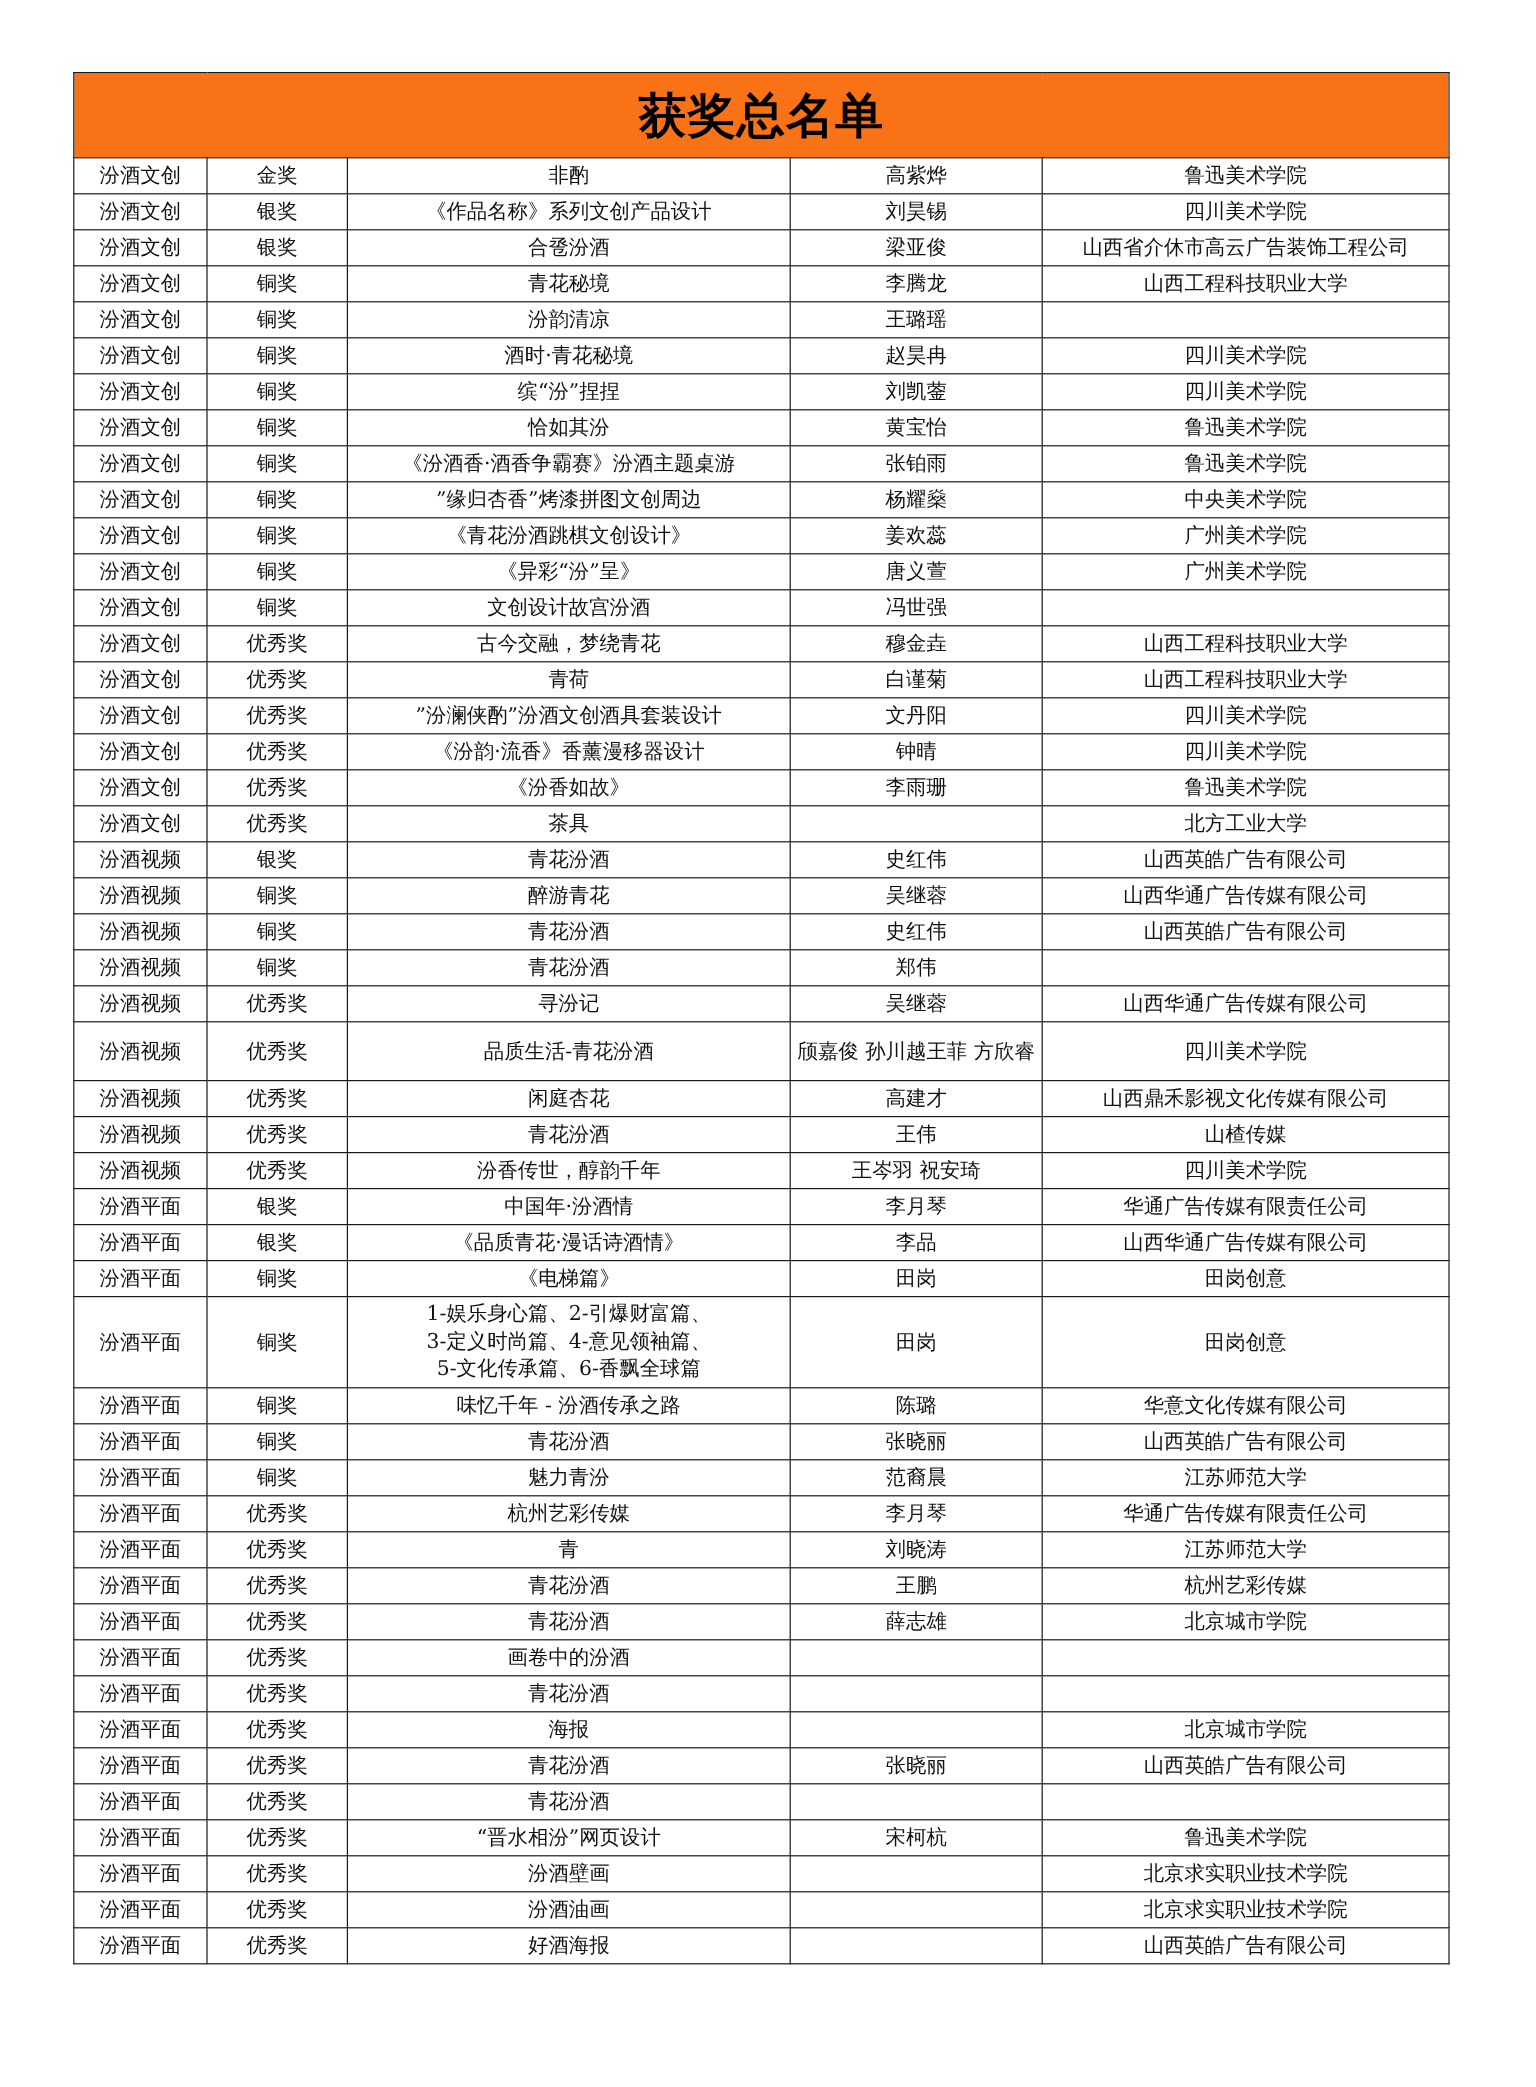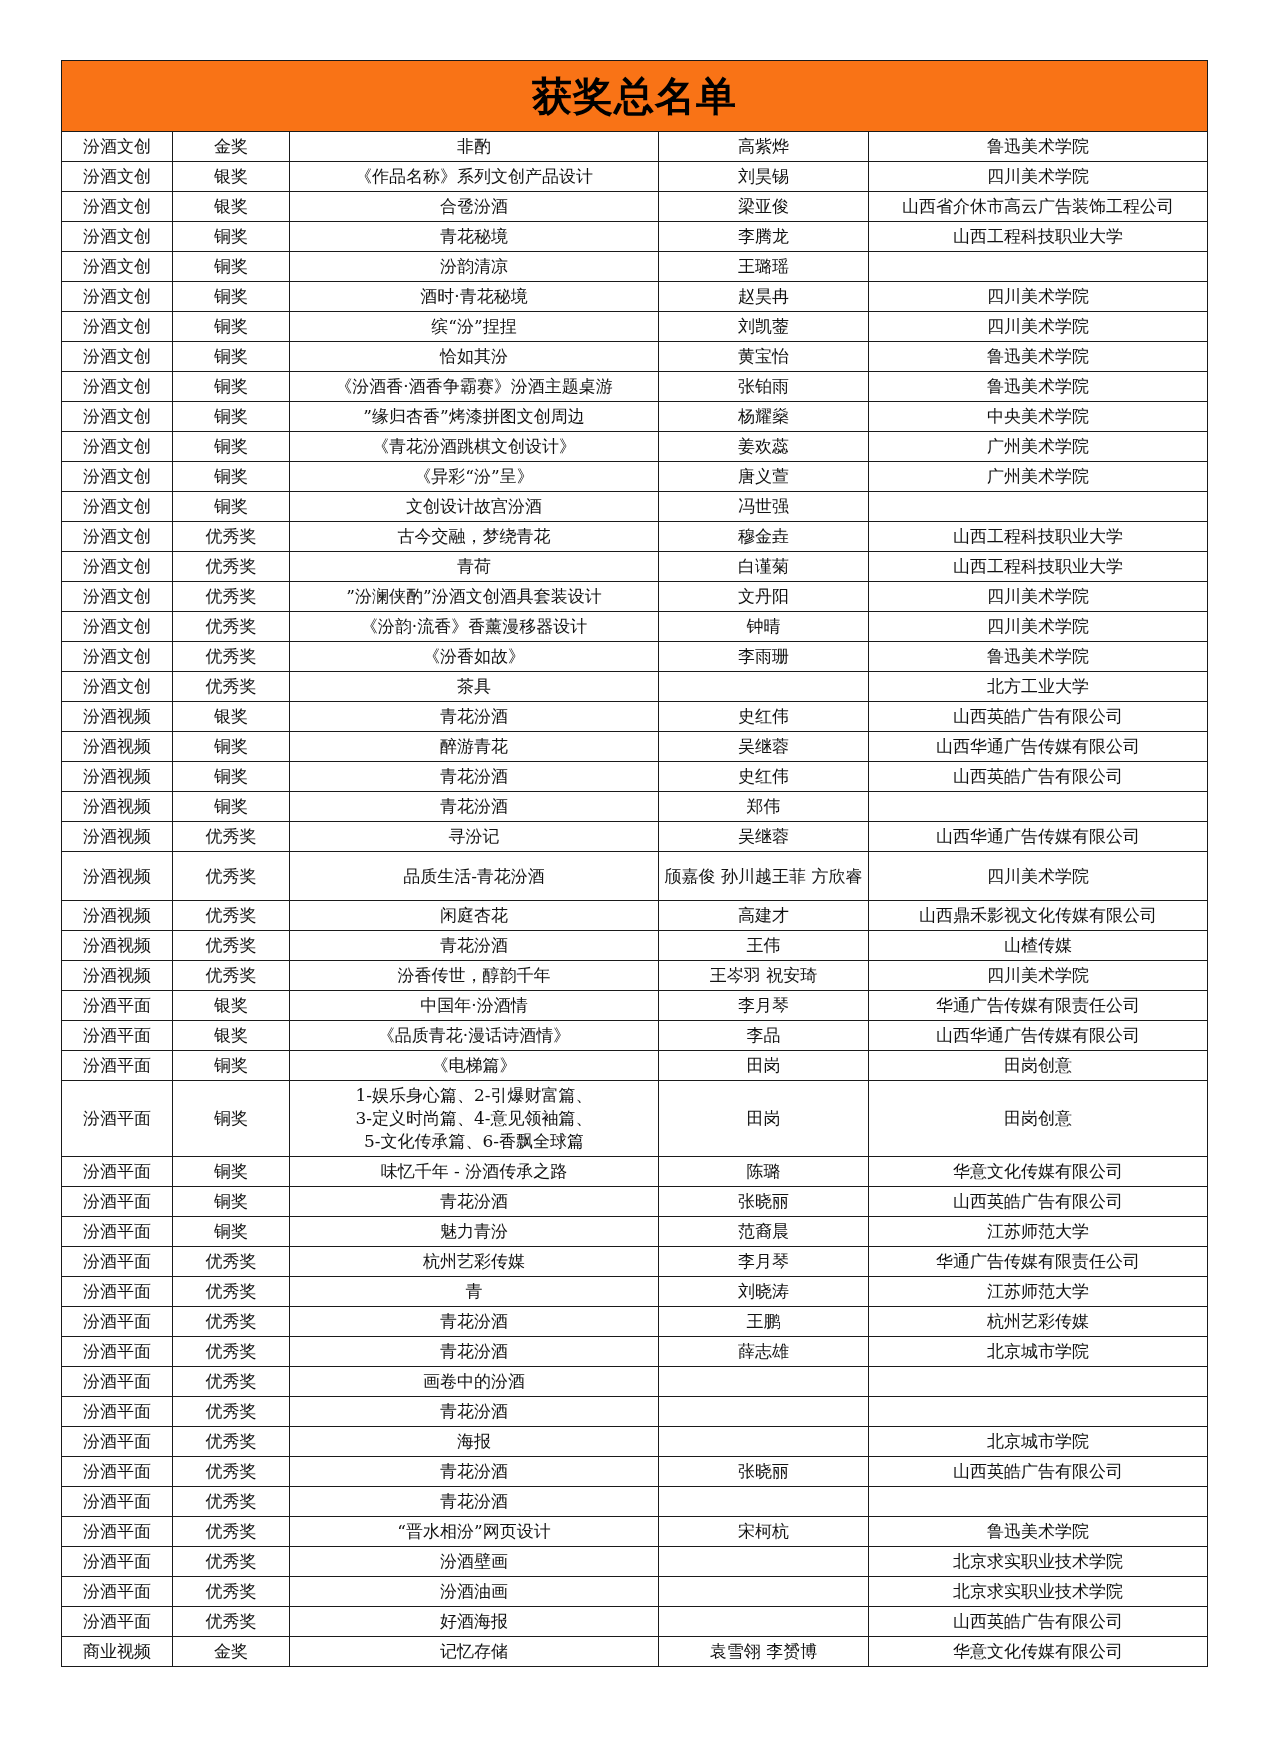--- a/index.html
+++ b/index.html
@@ -365,22 +365,15 @@
           <td></td>
           <td>北京求实职业技术学院</td>
         </tr>
         <tr class="row">
           <td>汾酒平面</td>
           <td>优秀奖</td>
           <td>好酒海报</td>
           <td></td>
           <td>山西英皓广告有限公司</td>
         </tr>
-        <tr class="row">
-          <td>商业视频</td>
-          <td>金奖</td>
-          <td>记忆存储</td>
-          <td>袁雪翎 李赟博</td>
-          <td>华意文化传媒有限公司</td>
-        </tr>
       </tbody>
   </table>
 </div>
 
 </body></html>

